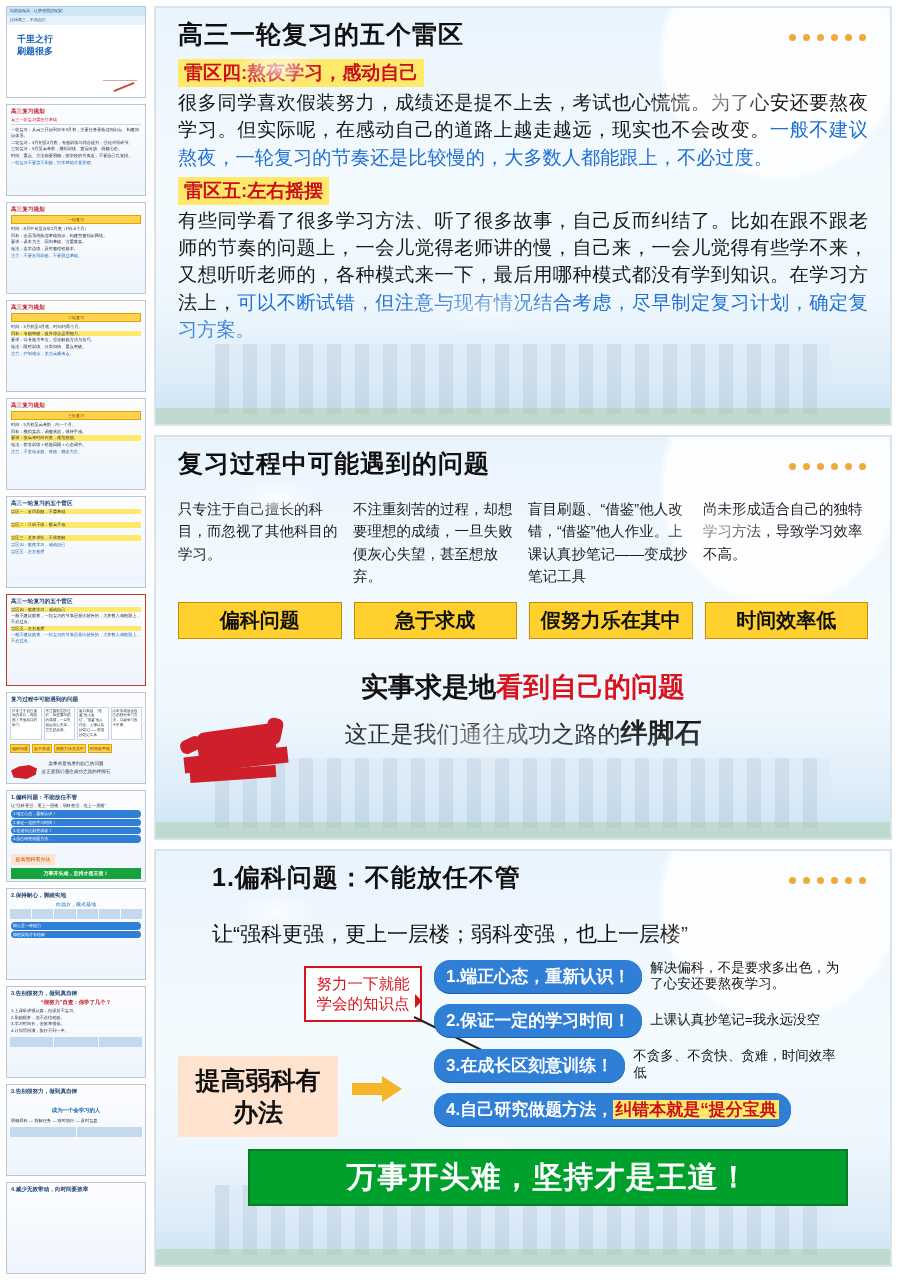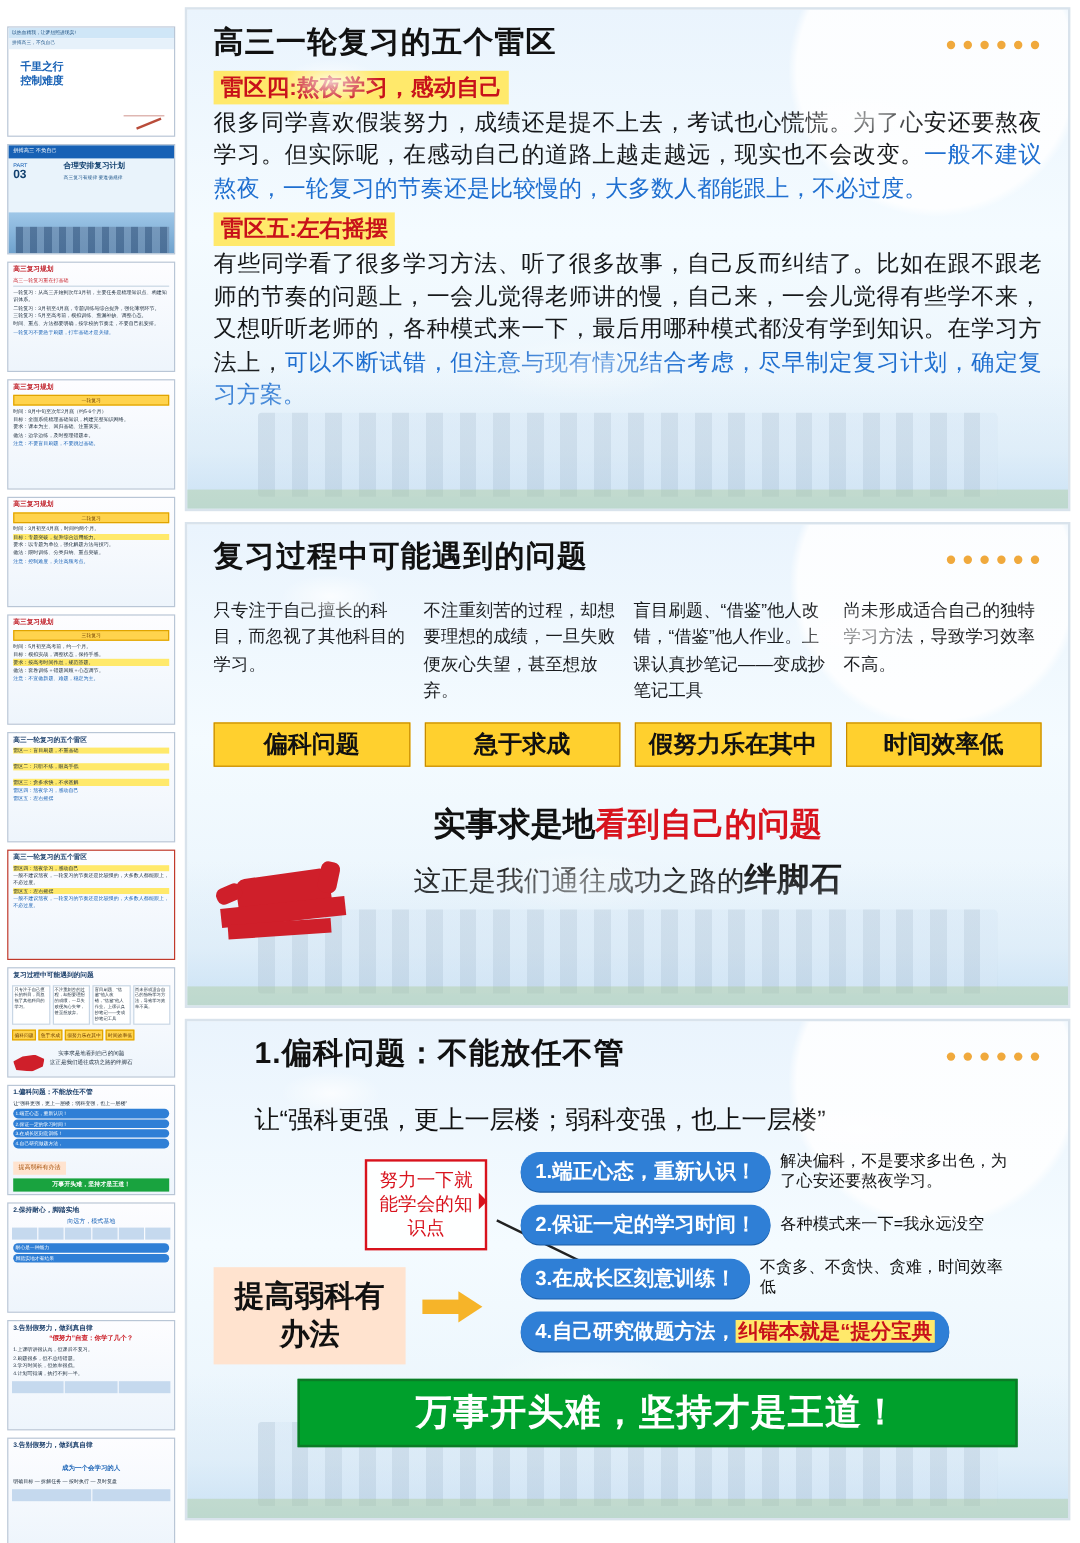--- a/index.html
+++ b/index.html
@@ -8,21 +8,21 @@
     width: 900px; height: 1286px;
     background: #ffffff;
     font-family: "Liberation Sans", sans-serif;
     overflow: hidden;
   }
   .page { position: relative; width:900px; height:1286px; display:flex; }
 
   
   .sidebar {
     width: 152px; height: 100%;
-    padding: 22px 4px 6px 6px;
+    padding: 6px 4px 6px 6px;
     display: flex; flex-direction: column; gap: 6px;
     background: #fff;
   }
   .thumb {
     position: relative;
     width: 140px; height: 92px;
     border: 1px solid #b9c6d6;
     background: linear-gradient(180deg,#fdfdff 0%, #eef5fc 100%);
     overflow: hidden;
     flex: none;
@@ -139,21 +139,21 @@
   .fist-art .f1 { left:18px; top:18px; width:78px; height:40px; border-radius:8px; transform:rotate(-8deg); }
   .fist-art .f2 { left:4px; top:42px; width:104px; height:16px; transform:rotate(-6deg); }
   .fist-art .f3 { left:10px; top:58px; width:86px; height:12px; transform:rotate(-4deg); }
   .fist-art .f4 { left:86px; top:8px; width:16px; height:26px; border-radius:6px; transform:rotate(12deg); }
   .fist-art .f5 { left:0px; top:28px; width:22px; height:14px; border-radius:6px; transform:rotate(-24deg); }
 
   
   .quote3 { margin:22px 22px 0 56px; font-size:21px; line-height:1.5; color:#111; }
   .s3wrap { position:relative; margin-top:10px; height:250px; }
   .bubble-speech {
-    position:absolute; left:148px; top:6px; width:102px; padding:6px 6px;
+    position:absolute; left:148px; top:6px; width:118px; padding:6px 6px;
     border:2px solid #d8131d; color:#d8131d; font-size:15.5px; line-height:1.3;
     background:rgba(255,255,255,.9); text-align:center;
   }
   .bubble-speech::after{
     content:""; position:absolute; right:-9px; top:26px; width:0; height:0;
     border:7px solid transparent; border-left-color:#d8131d;
   }
   .pointer-line{ position:absolute; left:258px; top:56px; width:118px; height:2px; background:#222; transform:rotate(26deg); transform-origin:left center;}
   .steps { position:absolute; left:278px; top:0; width:412px; display:flex; flex-direction:column; gap:11px; }
   .step { display:flex; align-items:center; }
@@ -183,35 +183,25 @@
 <body>
 
 <div class="page">
 
   <div class="sidebar">
 
     <div class="thumb t1">
       <div class="band">以热血精我，让梦想照进现实!</div>
       <div class="band" style="background:#e6f1fa;color:#2a5f91;">拼搏高三，不负自己</div>
       <div class="big">千里之行</div>
-      <div class="big" style="padding-top:1px">控制难度</div>
+      <div class="big" style="padding-top:1px">刷题很多</div>
       <div class="penline"></div>
       <div class="pen"></div>
     </div>
 
-    <div class="thumb t2">
-      <div class="topbar">拼搏高三 不负自己</div>
-      <div class="part">
-        <span>PART</span>
-        <b>03</b>
-      </div>
-      <div class="h3">合理安排复习计划</div>
-      <div style="position:absolute;left:46px;top:24px;font-size:4px;color:#2a5f91">高三复习有规律 要遵循规律</div>
-      <div class="photo"></div>
-    </div>
 
     <div class="thumb">
       <div class="t-title red">高三复习规划</div>
       <div class="t-body">
         <p class="hl-r">高三一轮复习重在打基础</p>
         <div class="t-rule"></div>
         <p>一轮复习：从高三开始到次年3月初，主要任务是梳理知识点、构建知识体系。</p>
         <p>二轮复习：3月初至4月底，专题训练与综合提升，强化薄弱环节。</p>
         <p>三轮复习：5月至高考前，模拟训练、查漏补缺、调整心态。</p>
         <p>时间、重点、方法都要明确，按学校的节奏走，不要自己乱安排。</p>
@@ -455,21 +445,21 @@
           <div class="head"></div>
         </div>
 
         <div class="steps">
           <div class="step">
             <span class="pill">1.端正心态，重新认识！</span>
             <span class="note">解决偏科，不是要求多出色，为了心安还要熬夜学习。</span>
           </div>
           <div class="step">
             <span class="pill">2.保证一定的学习时间！</span>
-            <span class="note">各种模式来一下=我永远没空</span>
+            <span class="note">上课认真抄笔记=我永远没空</span>
           </div>
           <div class="step">
             <span class="pill">3.在成长区刻意训练！</span>
             <span class="note">不贪多、不贪快、贪难，时间效率低</span>
           </div>
           <div class="step">
             <span class="pill"><span>4.自己研究做题方法，</span><span class="hl">纠错本就是“提分宝典</span></span>
           </div>
         </div>
 

